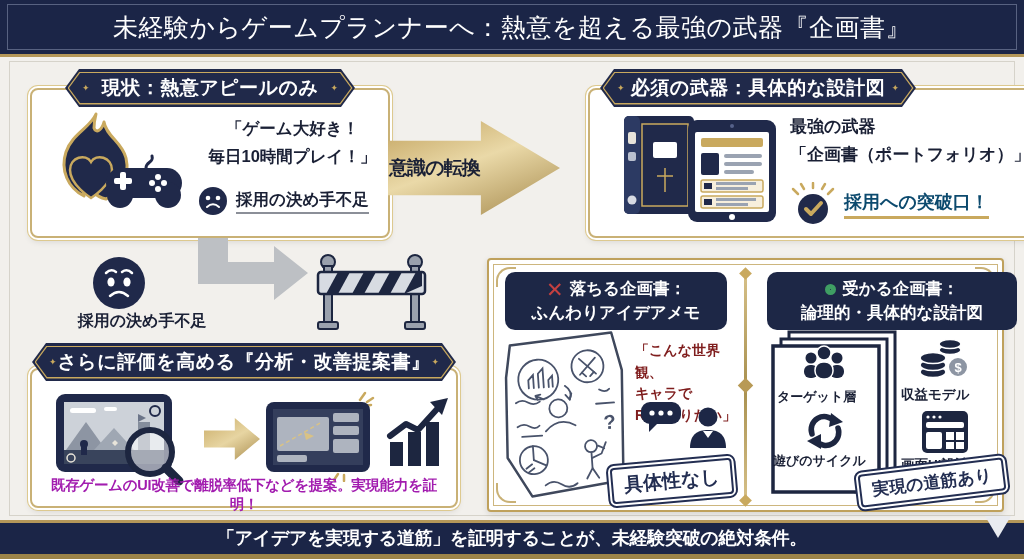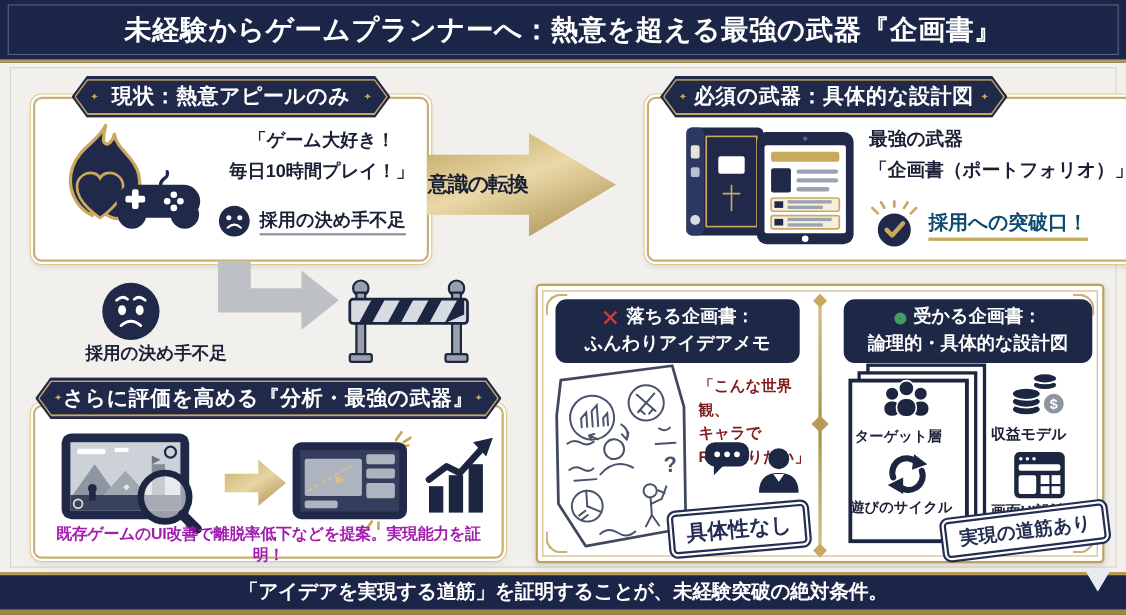--- a/index.html
+++ b/index.html
@@ -8,21 +8,21 @@
   .canvas { position:relative; width:1024px; height:559px; background:#f2f0ec; overflow:hidden; }
 
   
   .frame-sub { position:absolute; left:9px; top:61px; width:1006px; height:455px;
     border:1px solid #d6d3ca; pointer-events:none; }
 
   
   .banner { position:absolute; left:0; width:1024px; background:#1b2547; }
   .banner.top { top:0; height:57px; border-bottom:3px solid #b49759; }
   .banner.top::after { content:""; position:absolute; inset:4px 7px; border:1px solid rgba(165,173,200,.45); pointer-events:none; }
-  .banner-title { width:100%; text-align:center; line-height:54px; color:#fff; font-size:25px; font-weight:bold; letter-spacing:.5px; }
+  .banner-title { width:100%; text-align:center; line-height:54px; color:#fff; font-size:25px; font-weight:normal; letter-spacing:.5px; }
   .banner.bottom { top:520px; height:39px; border-top:3px solid #b49759; border-bottom:5px solid #9c8449; }
   .banner-msg { width:100%; text-align:center; line-height:30px; color:#fff; font-size:18px; font-weight:bold; letter-spacing:-.3px; }
 
   
   .card { position:absolute; background:#fff; border:2px solid #c9b176; border-radius:8px;
     box-shadow:0 0 0 2px #fff, 0 0 0 3px #ddc98f, 0 3px 7px rgba(0,0,0,.13); }
   .card-current { left:30px; top:88px; width:360px; height:150px; }
   .card-weapon  { left:548px; top:88px; width:452px; height:150px;margin-left:40px; }
   .card-proposal{ left:30px; top:368px; width:428px; height:140px; }
 
@@ -82,21 +82,21 @@
     background:linear-gradient(180deg,#d6c088,#a8904f 50%,#d6c088); }
   .cmp-divider::before, .cmp-divider::after { content:""; position:absolute; left:-3.5px; width:9px; height:9px; background:#c9a95e; transform:rotate(45deg); }
   .cmp-divider::before { top:-5px; } .cmp-divider::after { bottom:-5px; }
   .cmp-divider .mid-dia { position:absolute; left:-4.5px; top:106px; width:11px; height:11px; background:#b89a56; transform:rotate(45deg); }
 
   .cmp-header { position:absolute; top:12px; height:58px; background:#1d2746; border-radius:10px;
     display:flex; flex-direction:column; align-items:center; justify-content:center;
     color:#fff; font-weight:bold; font-size:16.5px; line-height:1.45; }
   .cmp-header .hl1 { display:flex; align-items:center; gap:6px; }
   .cmp-header.fail { left:16px; width:222px; }
-  .cmp-header.pass { left:278px; width:226px; }
+  .cmp-header.pass { left:278px; width:250px; }
   .x-mark { color:#c54040; font-size:21px; font-weight:bold; line-height:1; }
   .o-ring { display:inline-block; width:11px; height:11px; border:5px solid #3f9e63; border-radius:50%; }
 
   .fail-quote { position:absolute; left:146px; top:80px; width:106px; font-size:14px; font-weight:bold; color:#7f1d1d; line-height:1.55; }
   .fail-bubble-row { position:absolute; left:150px; top:140px; display:flex; align-items:flex-start; gap:2px; }
 
   .stamp { position:absolute; background:#fff; border:6px double #232e52; border-radius:8px;
     color:#232e52; font-weight:bold; padding:3px 11px; white-space:nowrap; z-index:6; }
   .stamp.fail { left:118px; top:199px; font-size:19px; transform:rotate(-5deg); }
   .stamp.pass { left:366px; top:202px; font-size:17px; transform:rotate(-7deg); }
@@ -284,21 +284,21 @@
       <rect x="4" y="48" width="13" height="24" fill="#1d2640"></rect>
       <rect x="22" y="38" width="13" height="34" fill="#1d2640"></rect>
       <rect x="40" y="28" width="13" height="44" fill="#1d2640"></rect>
       <polyline points="4,42 20,30 32,36 52,14" stroke="#1d2640" stroke-width="6" fill="none" stroke-linecap="round" stroke-linejoin="round"></polyline>
       <polygon points="44,8 62,4 56,21" fill="#1d2640"></polygon>
     </svg>
     <div class="prop-caption">既存ゲームのUI改善で離脱率低下などを提案。実現能力を証明！</div>
   </section>
   <div class="ribbon ribbon-proposal">
     <span class="rb-dia l">✦</span>
-    <span class="rb-text">さらに評価を高める『分析・最強の武器』</span>
+    <span class="rb-text">さらに評価を高める『分析・改善提案書』</span>
     <span class="rb-dia r">✦</span>
   </div>
 
   <section class="cmp-box">
     <span class="cmp-corner tl"></span>
     <span class="cmp-corner tr"></span>
     <span class="cmp-corner br"></span>
     <span class="cmp-corner bl"></span>
     <div class="cmp-divider">
         <span class="mid-dia"></span>

